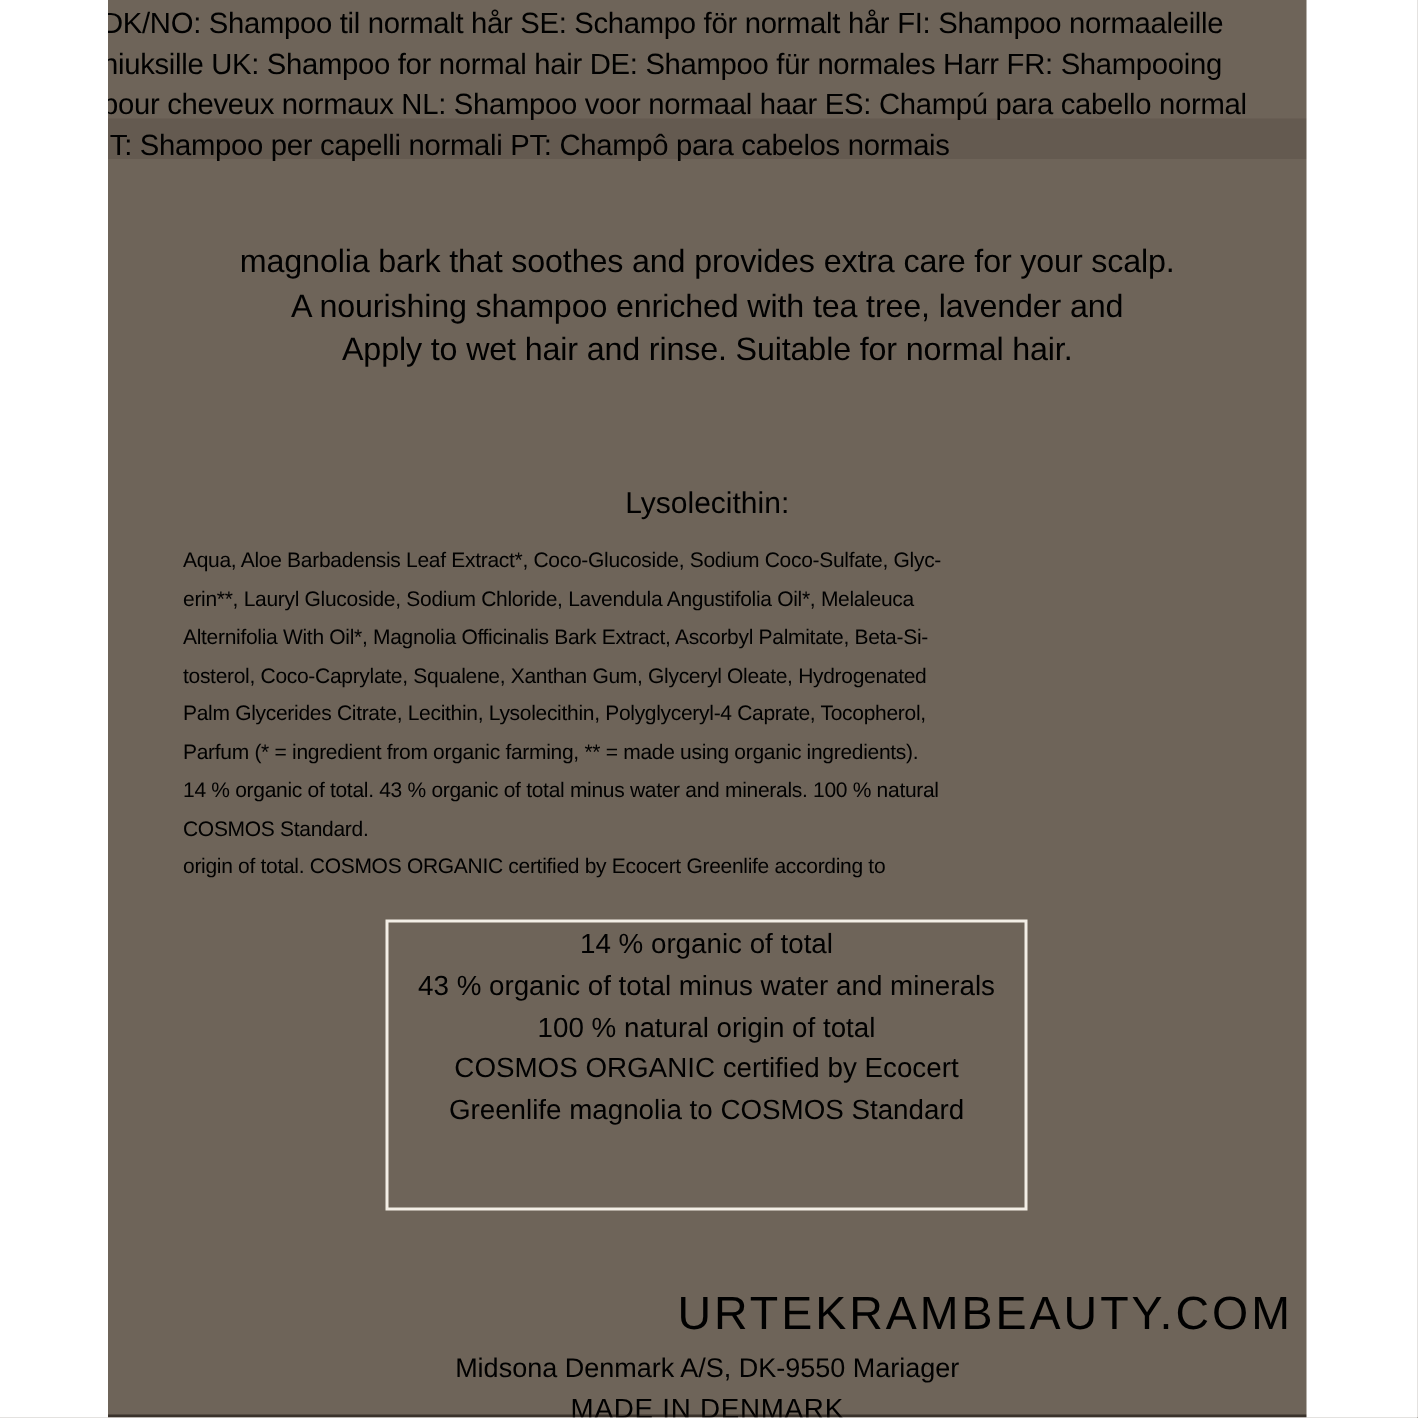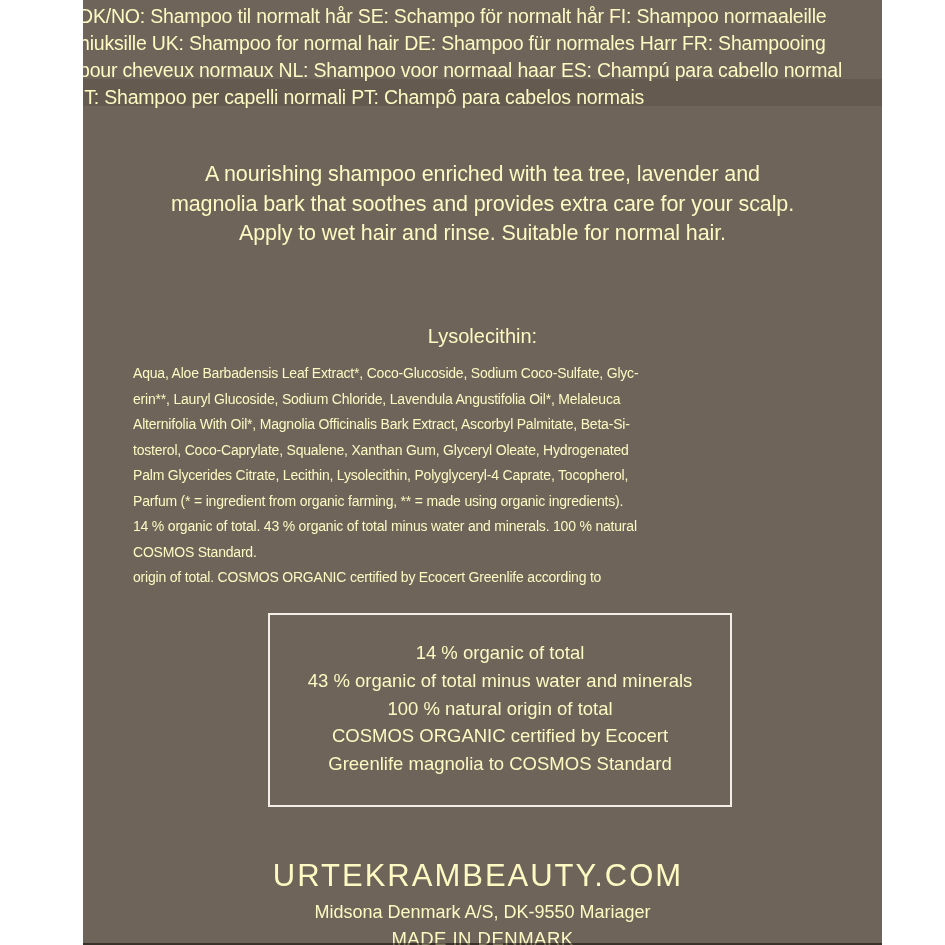--- a/index.html
+++ b/index.html
@@ -17,23 +17,22 @@
     height: 945px;
     background: #ffffff;
   }
   #label {
     position: absolute;
     left: 72px;
     top: 0;
     width: 799px;
     height: 945px;
     background: #6e6459;
-    color: #fef9c3;
+    color: #000000;
     overflow: hidden;
-    margin-left: 11px;
   }
   .shade-band {
     position: absolute;
     left: 0;
     top: 79px;
     width: 100%;
     height: 27px;
     background: rgba(20, 14, 8, 0.10);
   }
   .bottom-edge {
@@ -81,35 +80,35 @@
     font-size: 14px;
     line-height: 25.5px;
     letter-spacing: -0.2px;
     text-align: left;
   }
   .ingredients .line { white-space: nowrap; }
   .cert-box {
     position: absolute;
     left: 185px;
     top: 613px;
-    width: 464px;
+    width: 428px;
     height: 194px;
     border: 2px solid #f3eee6;
     box-sizing: border-box;
     text-align: center;
-    padding-top: 24px;
+    padding-top: 0;
     font-size: 18.5px;
     line-height: 27.8px;
   }
   .website {
     position: absolute;
     left: 0;
     top: 858px;
     width: 790px;
-    text-align: center;
+    text-align: right;
     font-size: 31px;
     letter-spacing: 2px;
   }
   .company {
     position: absolute;
     left: 0;
     top: 902px;
     width: 799px;
     text-align: center;
     font-size: 18px;
@@ -133,22 +132,22 @@
     <div class="shade-band"></div>
 
     <div class="multilingual">
       <div class="line">DK/NO: Shampoo til normalt hår SE: Schampo för normalt hår FI: Shampoo normaaleille</div>
       <div class="line">hiuksille UK: Shampoo for normal hair DE: Shampoo für normales Harr FR: Shampooing</div>
       <div class="line">pour cheveux normaux NL: Shampoo voor normaal haar ES: Champú para cabello normal</div>
       <div class="line">IT: Shampoo per capelli normali PT: Champô para cabelos normais</div>
     </div>
 
     <div class="description">
+      <div class="line">magnolia bark that soothes and provides extra care for your scalp.</div>
       <div class="line">A nourishing shampoo enriched with tea tree, lavender and</div>
-      <div class="line">magnolia bark that soothes and provides extra care for your scalp.</div>
       <div class="line">Apply to wet hair and rinse. Suitable for normal hair.</div>
     </div>
 
     <div class="ingredients-heading">Lysolecithin:</div>
 
     <div class="ingredients">
       <div class="line">Aqua, Aloe Barbadensis Leaf Extract*, Coco-Glucoside, Sodium Coco-Sulfate, Glyc-</div>
       <div class="line">erin**, Lauryl Glucoside, Sodium Chloride, Lavendula Angustifolia Oil*, Melaleuca</div>
       <div class="line">Alternifolia With Oil*, Magnolia Officinalis Bark Extract, Ascorbyl Palmitate, Beta-Si-</div>
       <div class="line">tosterol, Coco-Caprylate, Squalene, Xanthan Gum, Glyceryl Oleate, Hydrogenated</div>

